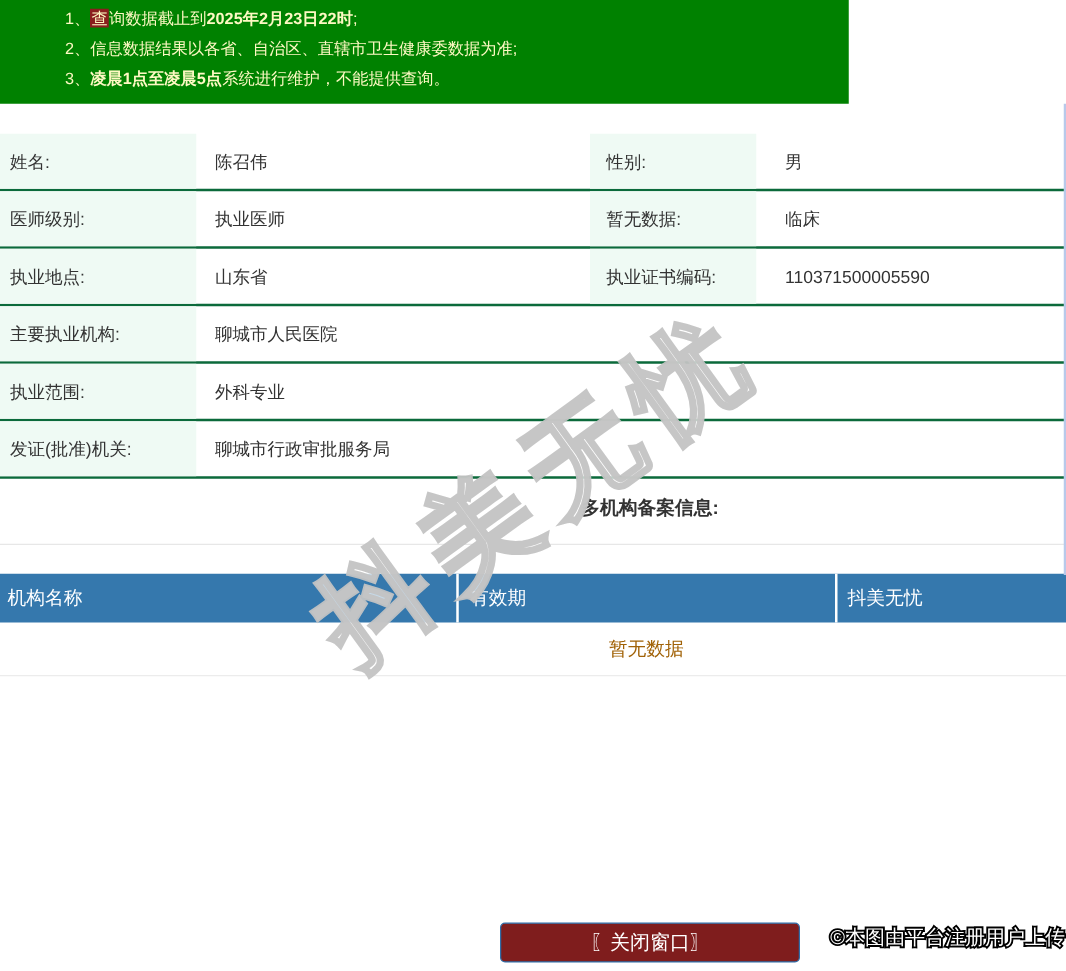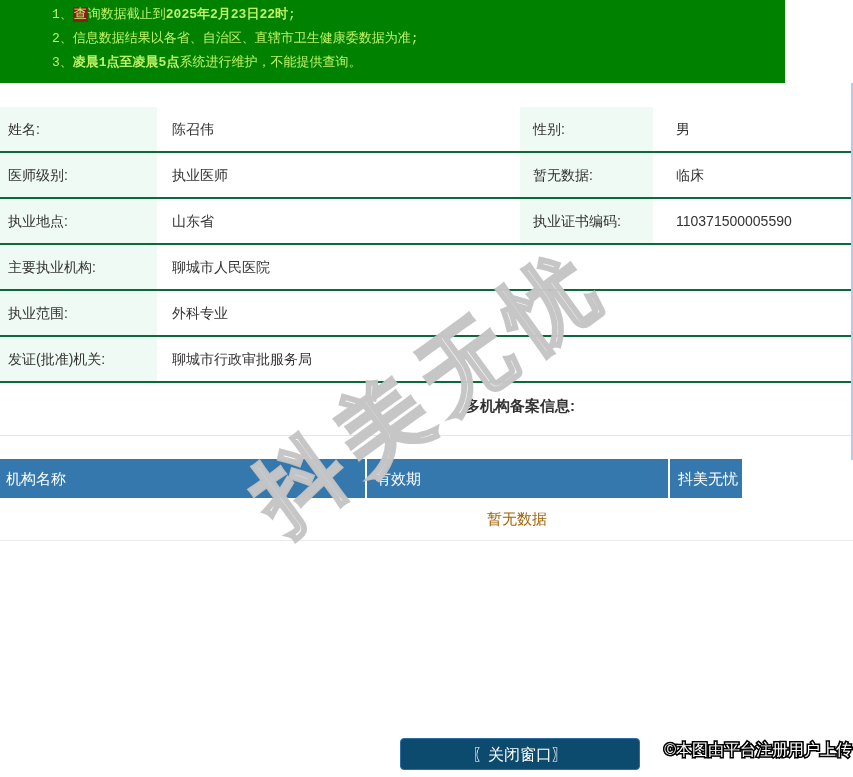--- a/index.html
+++ b/index.html
@@ -4,67 +4,67 @@
 <style>
   * { margin:0; padding:0; box-sizing:border-box; }
   html,body { width:853px; height:777px; }
   body {
     position:relative; overflow:hidden; background:#ffffff;
     font-family:"Liberation Sans", sans-serif; color:#333;
   }
 
   
   .banner {
-    position:absolute; left:0; top:0; width:785px; height:83px;
-    background:#008100; color:#bef264; font-size:13px; padding:3px 0 0 52px;font-family:Liberation Mono, monospace;
+    position:absolute; left:0; top:0; width:679px; height:83px;
+    background:#008100; color:#fef9c3; font-size:13px; padding:3px 0 0 52px;
   }
   .banner .line { height:24px; line-height:24px; white-space:nowrap; }
   .banner b { font-weight:bold; }
   .red-char { background:#8a1e1e; padding:0 1px; }
 
   
   .info-table { position:absolute; left:0; top:107px; width:853px; }
   .row {
     display:flex; height:46px; border-bottom:2px solid #0b6a3b;
     font-size:14px;
   }
   .row > div { line-height:44px; white-space:nowrap; overflow:hidden; }
   .cell-label  { width:157px; background:#effaf4; padding-left:8px; }
-  .cell-value  { width:363px; padding-left:15px; }
+  .cell-value  { width:315px; padding-left:15px; }
   .cell-label2 { width:133px; background:#effaf4; padding-left:13px; }
   .cell-value2 { flex:1; padding-left:23px; }
   .cell-value-wide { flex:1; padding-left:15px; }
 
   
   .section-title {
     position:absolute; left:453px; top:397px;
     font-size:15px; font-weight:bold; color:#333; white-space:nowrap;margin-left:12px;
   }
   .divider-1 { position:absolute; left:0; top:435px; width:853px; height:1px; background:#e7e7e7; }
   .divider-2 { position:absolute; left:0; top:540px; width:853px; height:1px; background:#ececec; }
 
   
   .records-header {
-    position:absolute; left:0; top:459px; width:742px; height:39px;
+    position:absolute; left:0; top:459px; width:853px; height:39px;
     display:flex; background:#3578ad; color:#fff; font-size:15px;
   }
   .records-header > div { line-height:39px; white-space:nowrap; }
   .rh-col1 { width:367px; padding-left:6px; border-right:2px solid #ffffff; }
   .rh-col2 { width:303px; padding-left:9px; border-right:2px solid #ffffff; }
   .rh-col3 { flex:1; padding-left:8px; }
 
   .empty-state {
     position:absolute; left:487px; top:510px;
     font-size:15px; color:#a16207; white-space:nowrap;
   }
 
   
   .close-btn {
     position:absolute; left:400px; top:738px; width:240px; height:32px;
-    background:#0c4a6e; border:1px solid #2f6da8; border-radius:4px;
+    background:#7f1d1d; border:1px solid #2f6da8; border-radius:4px;
     color:#ffffff; font-size:16px; text-align:center; line-height:32px;
     cursor:pointer; font-family:"Liberation Sans", sans-serif;
   }
 
   
   .diag-watermark {
     position:absolute; left:110px; top:325px; width:640px; height:130px;
     line-height:130px; text-align:center; white-space:nowrap;
     font-size:88px; font-weight:bold; letter-spacing:14px;
     color:rgba(255,255,255,0.72);

